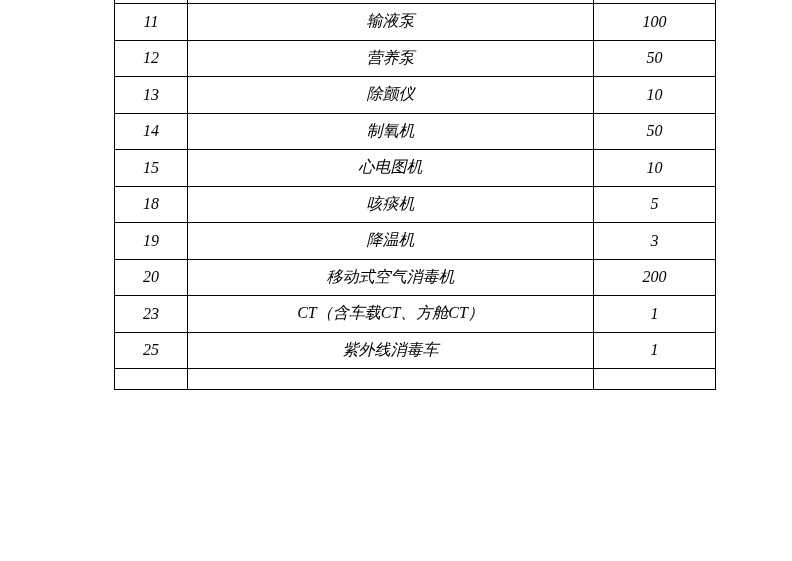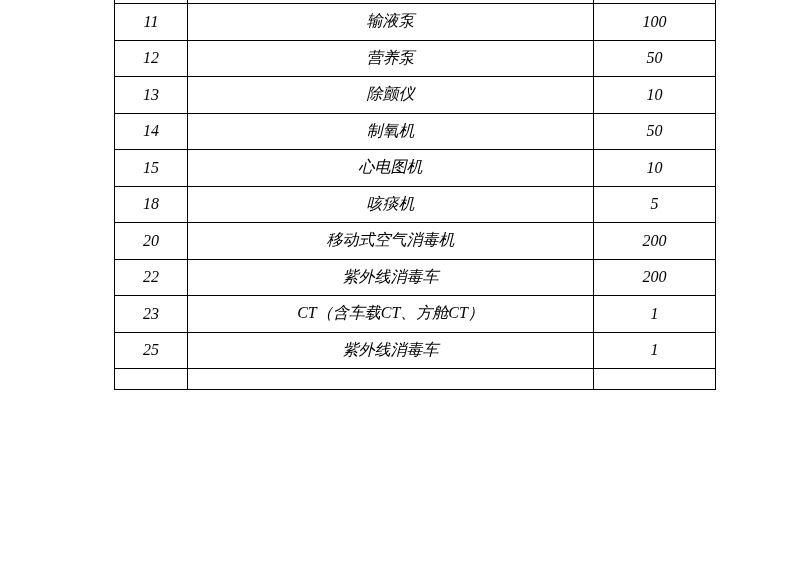--- a/index.html
+++ b/index.html
@@ -84,27 +84,27 @@
         <td>15</td>
         <td>心电图机</td>
         <td>10</td>
       </tr>
       <tr class="data-row">
         <td>18</td>
         <td>咳痰机</td>
         <td>5</td>
       </tr>
       <tr class="data-row">
+        <td>19</td>
+        <td>降温机</td>
+        <td>3</td>
+      </tr>
+      <tr class="data-row">
         <td>20</td>
         <td>移动式空气消毒机</td>
-        <td>200</td>
-      </tr>
-      <tr class="data-row">
-        <td>22</td>
-        <td>紫外线消毒车</td>
         <td>200</td>
       </tr>
       <tr class="data-row">
         <td>23</td>
         <td>CT（含车载CT、方舱CT）</td>
         <td>1</td>
       </tr>
       <tr class="data-row">
         <td>25</td>
         <td>紫外线消毒车</td>

